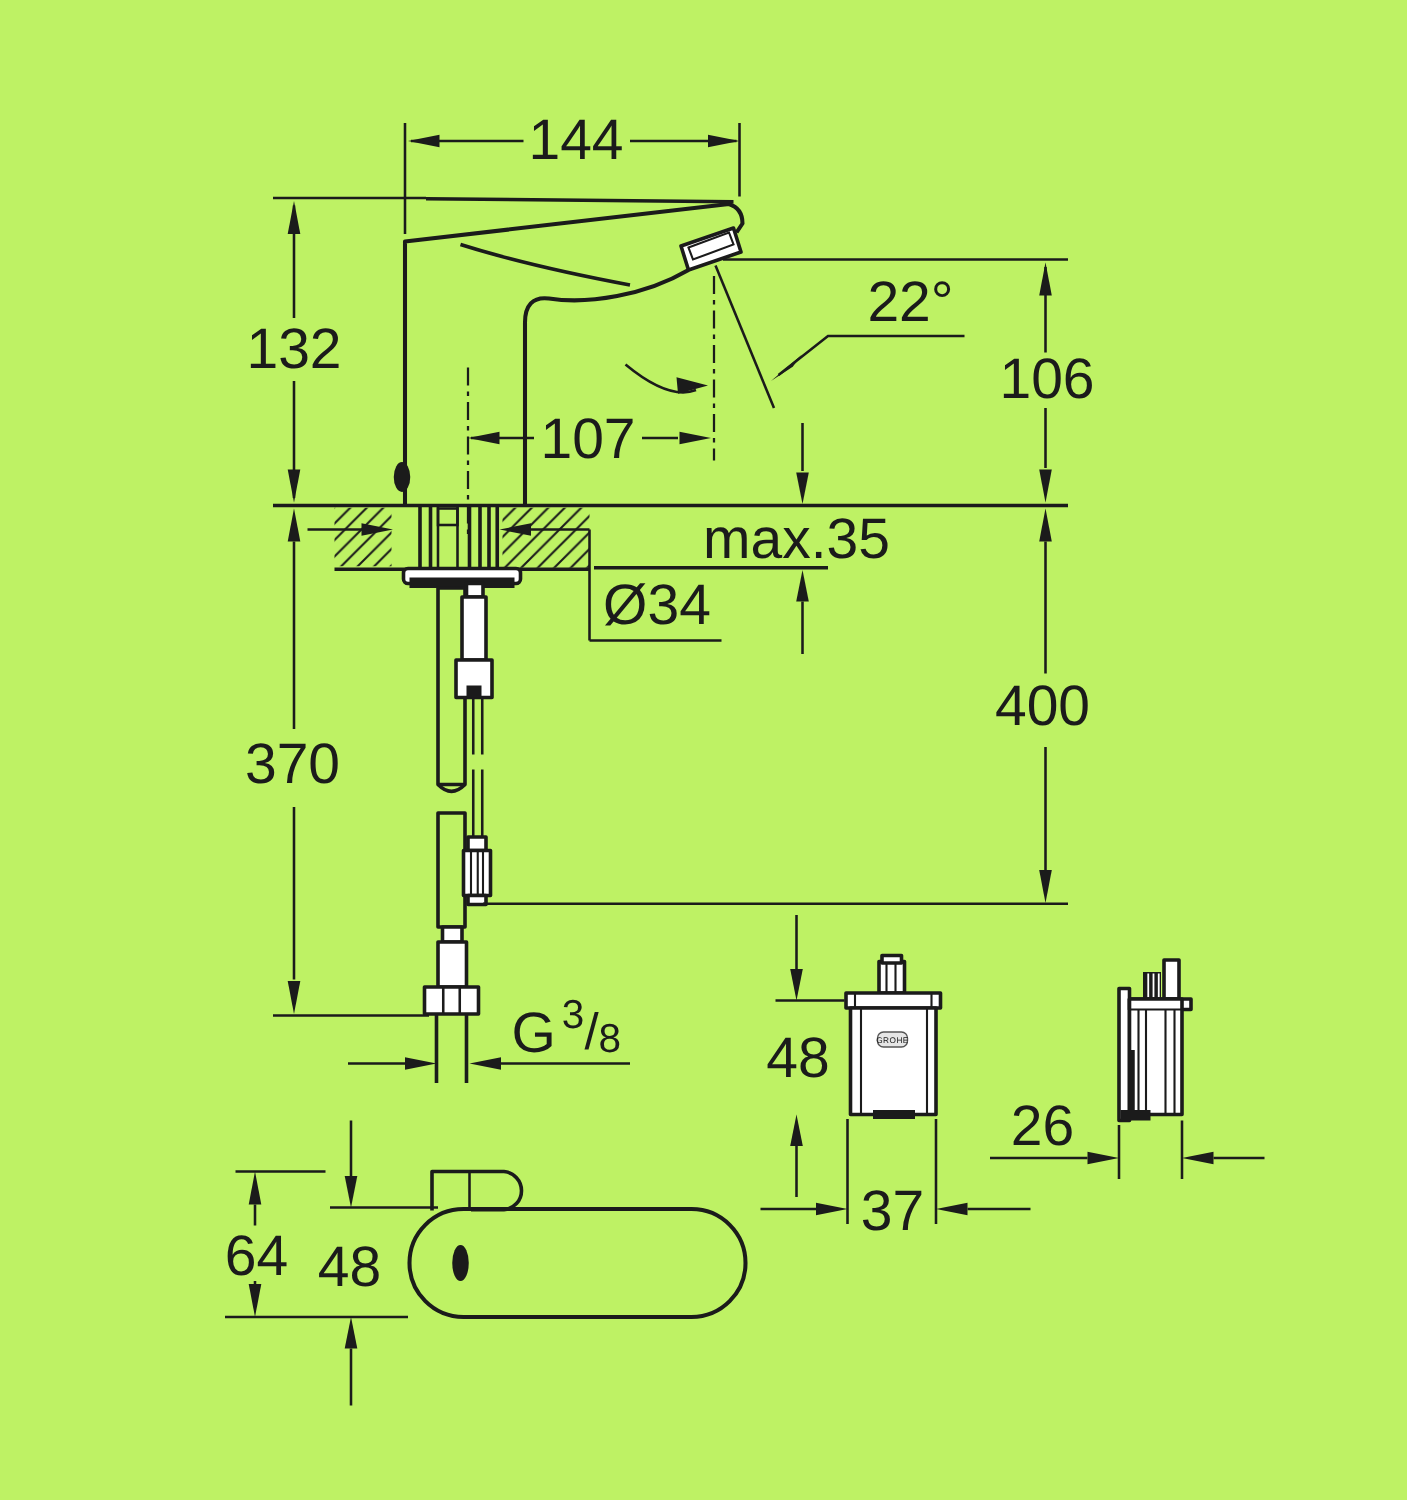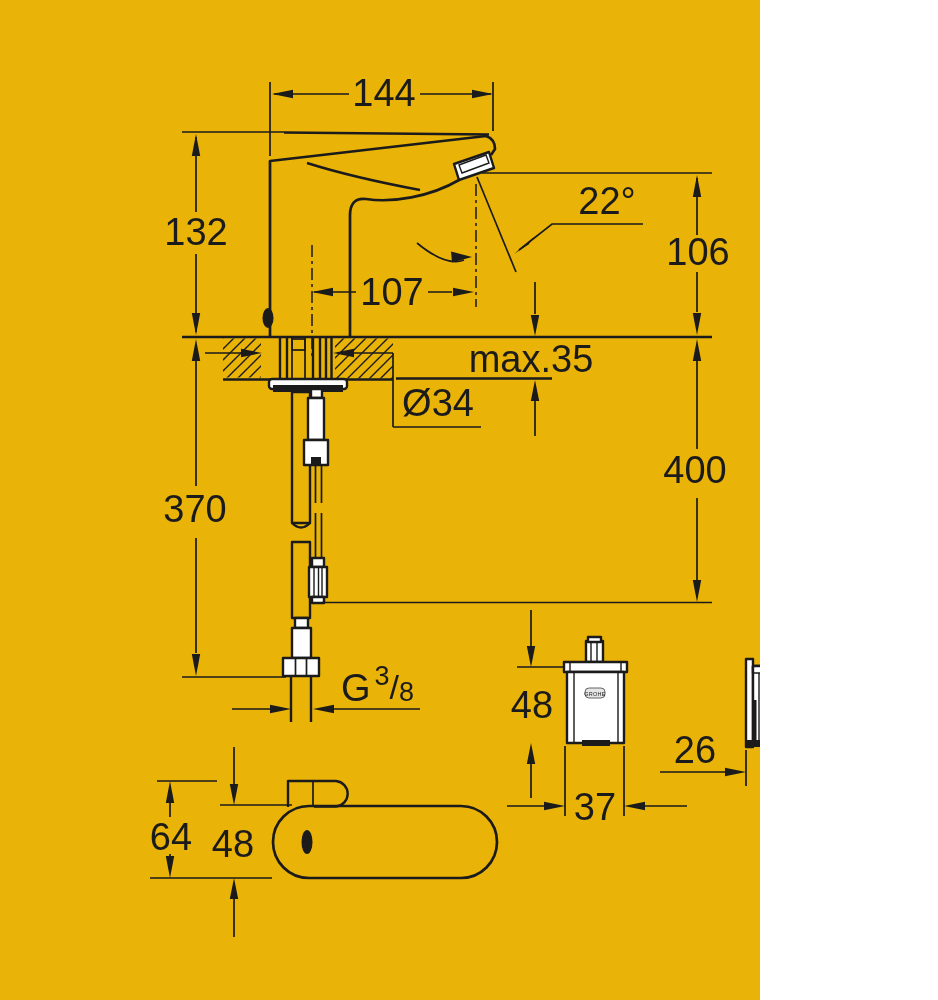--- a/index.html
+++ b/index.html
@@ -1,16 +1,16 @@
 <!DOCTYPE html>
 <html><head>
 <meta charset="utf-8">
 <style>
   html,body{margin:0;padding:0;background:#ffffff;}
-  #stage{position:relative;width:760px;height:1000px;background:#eab308;overflow:hidden;}
+  #stage{position:relative;width:938px;height:1000px;background:#bef264;overflow:hidden;}
   svg{display:block;}
   .o   {stroke:#1b1b1b;stroke-width:2.4;fill:none;stroke-linejoin:round;stroke-linecap:butt;}
   .ob  {stroke:#1b1b1b;stroke-width:2.7;fill:none;stroke-linejoin:round;}
   .of  {stroke:#1b1b1b;stroke-width:2.4;fill:#ffffff;stroke-linejoin:round;}
   .d   {stroke:#1b1b1b;stroke-width:1.7;fill:none;}
   .dt  {stroke:#1b1b1b;stroke-width:1.4;fill:none;}
   .cl  {stroke:#1b1b1b;stroke-width:1.5;fill:none;stroke-dasharray:12 4 3 4;}
   .a   {fill:#1b1b1b;stroke:none;}
   .blk {fill:#1b1b1b;stroke:none;}
   .dim {font-family:"Liberation Sans","DejaVu Sans",sans-serif;font-size:38px;fill:#1b1b1b;}

